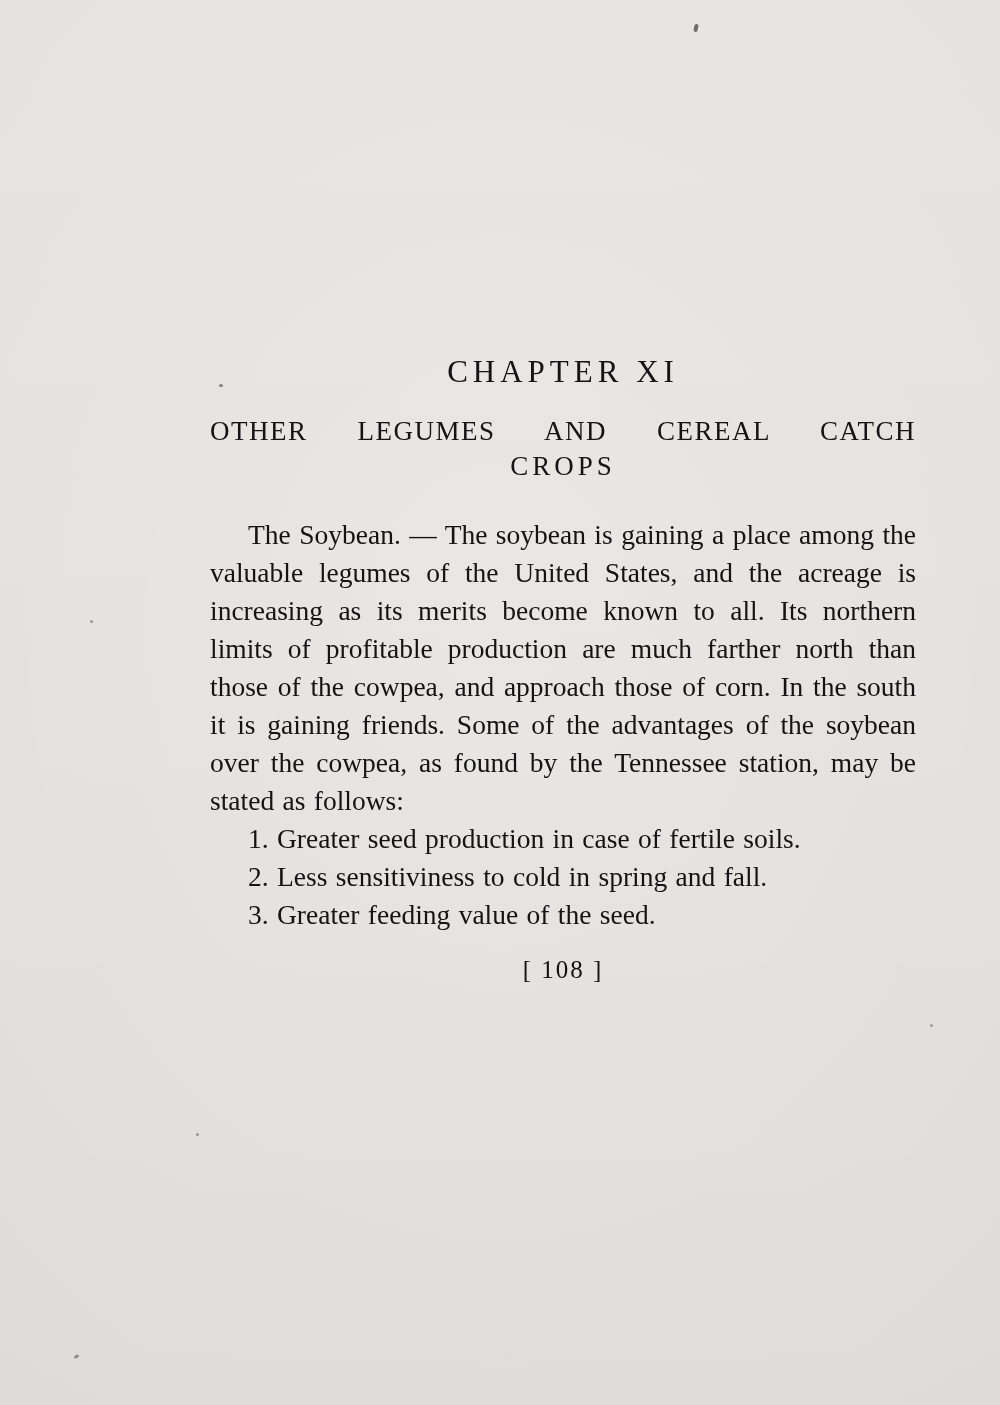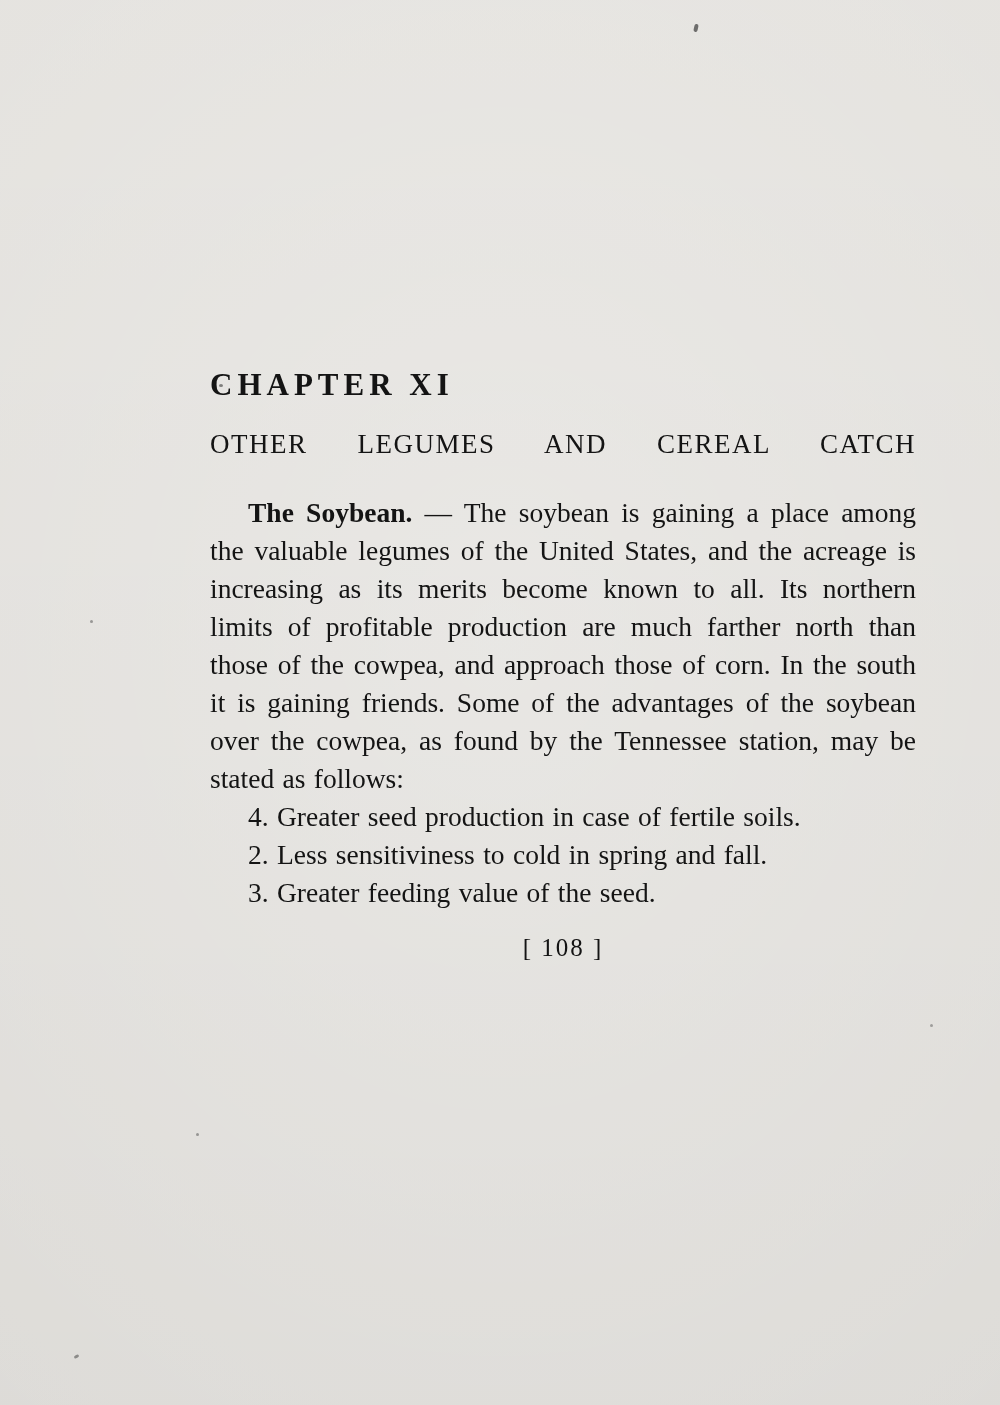--- a/index.html
+++ b/index.html
@@ -24,24 +24,25 @@
       linear-gradient(to bottom, rgba(0,0,0,0.02), rgba(0,0,0,0.05));
     pointer-events: none;
   }
   .text-column {
     position: absolute;
     left: 210px;
     top: 352px;
     width: 706px;
   }
   .chapter-title {
+    text-align: center;
     font-size: 31px;
     letter-spacing: 5px;
-    font-weight: 700;
-    margin: 15px 0 26px 0;
+    font-weight: 400;
+    margin: 2px 0 26px 0;
   }
   .chapter-heading {
     font-weight: normal;
     font-size: 27px;
     letter-spacing: 1.5px;
     margin: 0 0 34px 0;
   }
   .chapter-heading .line1 {
     display: block;
     text-align: justify;
@@ -55,21 +56,21 @@
   }
   .body-text p {
     font-size: 27.5px;
     line-height: 38px;
     text-align: justify;
     text-indent: 38px;
     margin: 0;
     word-spacing: 1.5px;
   }
   .body-text p .lead-in {
-    font-weight: bold;
+    font-weight: normal;
   }
   .page-number {
     text-align: center;
     font-size: 25px;
     letter-spacing: 2px;
     margin-top: 22px;
   }
   
   .speck {
     position: absolute;
@@ -95,27 +96,28 @@
 <span class="speck speck-3"></span>
 <span class="speck speck-4"></span>
 <span class="speck speck-5"></span>
 
 <div class="text-column">
 
   <h1 class="chapter-title">CHAPTER XI</h1>
 
   <h2 class="chapter-heading">
     <span class="line1">OTHER LEGUMES AND CEREAL CATCH</span>
+    <span class="line2">CROPS</span>
   </h2>
 
   <div class="body-text">
 
     <p><span class="lead-in">The Soybean.</span><span> — The soybean is gaining a place among the valuable legumes of the United States, and the acreage is increasing as its merits become known to all.  Its northern limits of profitable production are much farther north than those of the cowpea, and approach those of corn.  In the south it is gaining friends.  Some of the advantages of the soybean over the cowpea, as found by the Tennessee station, may be stated as follows:</span></p>
 
-    <p>4. Greater seed production in case of fertile soils.</p>
+    <p>1. Greater seed production in case of fertile soils.</p>
 
     <p>2. Less sensitiviness to cold in spring and fall.</p>
 
     <p>3. Greater feeding value of the seed.</p>
 
 
   </div>
 
   <div class="page-number">[ 108 ]</div>
 

